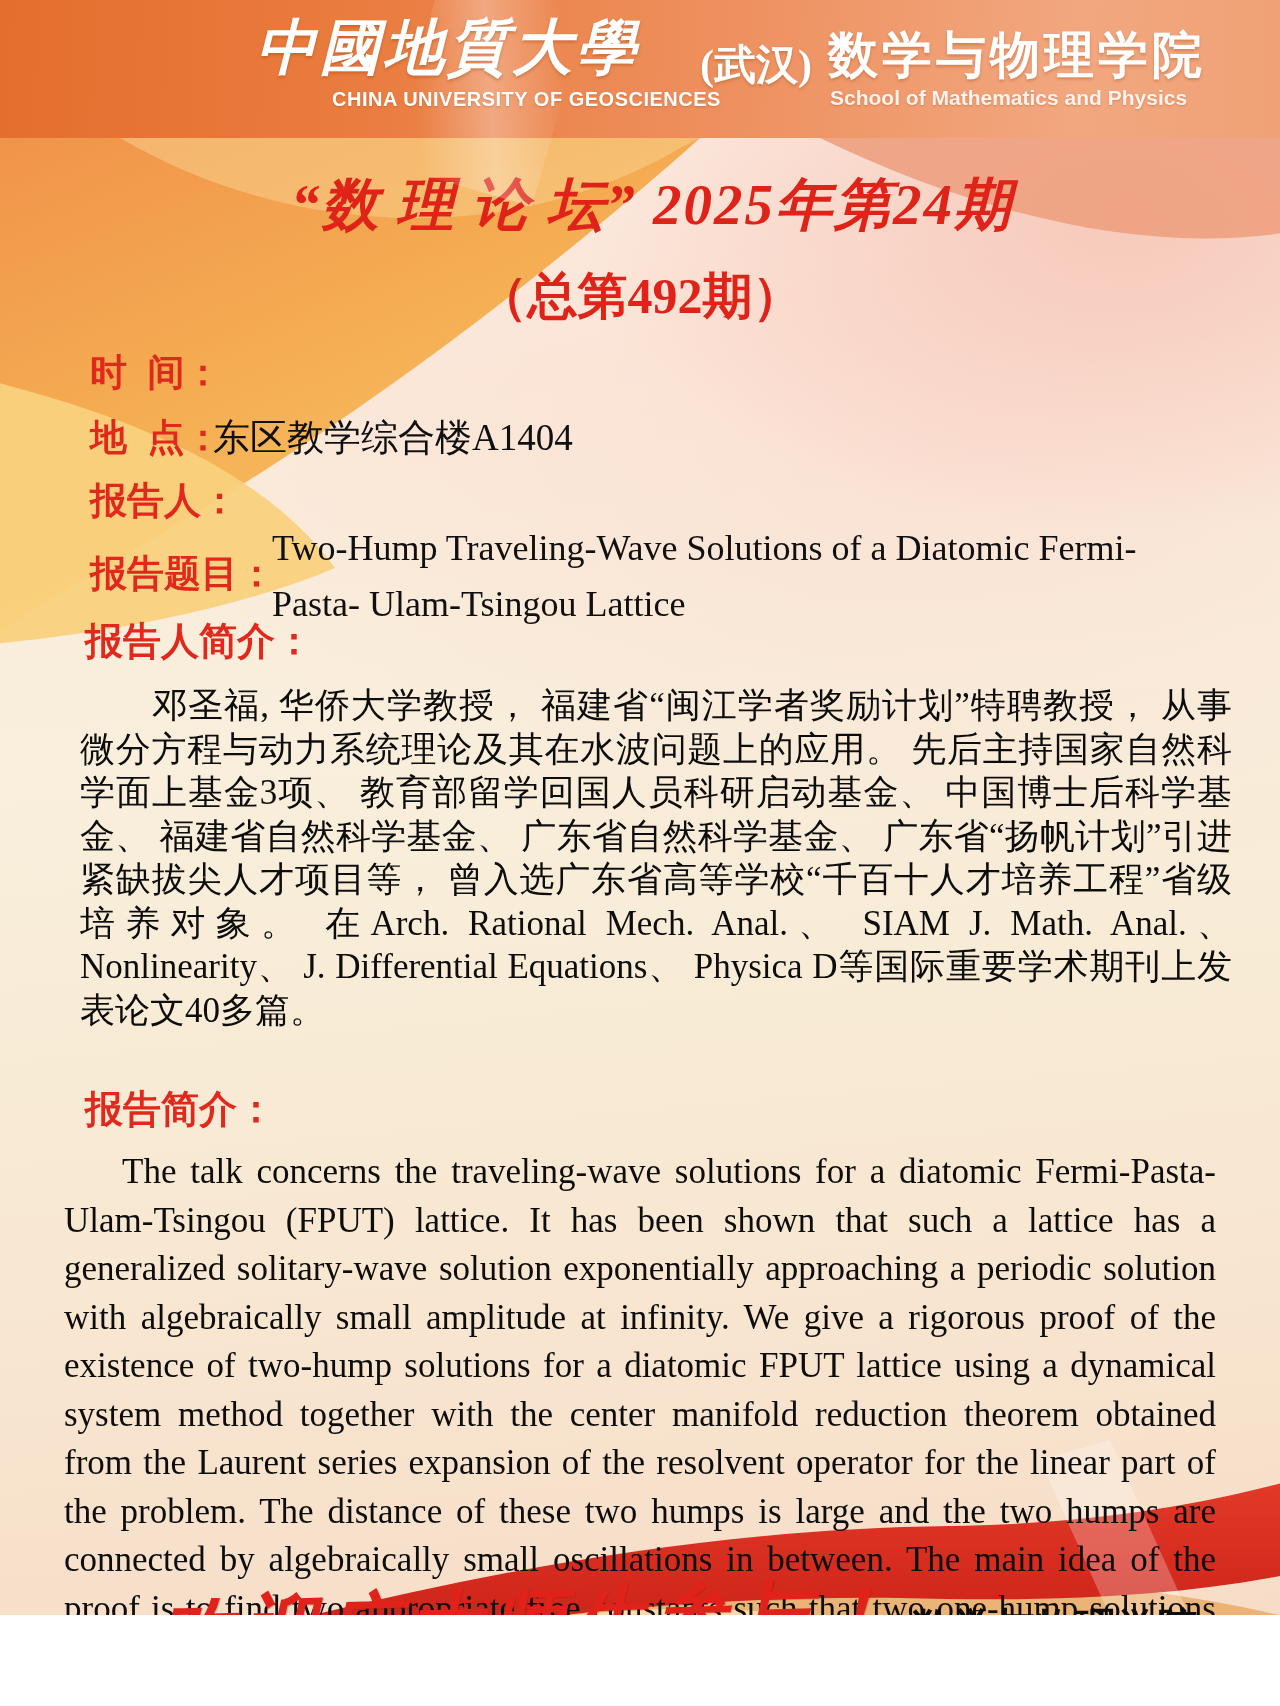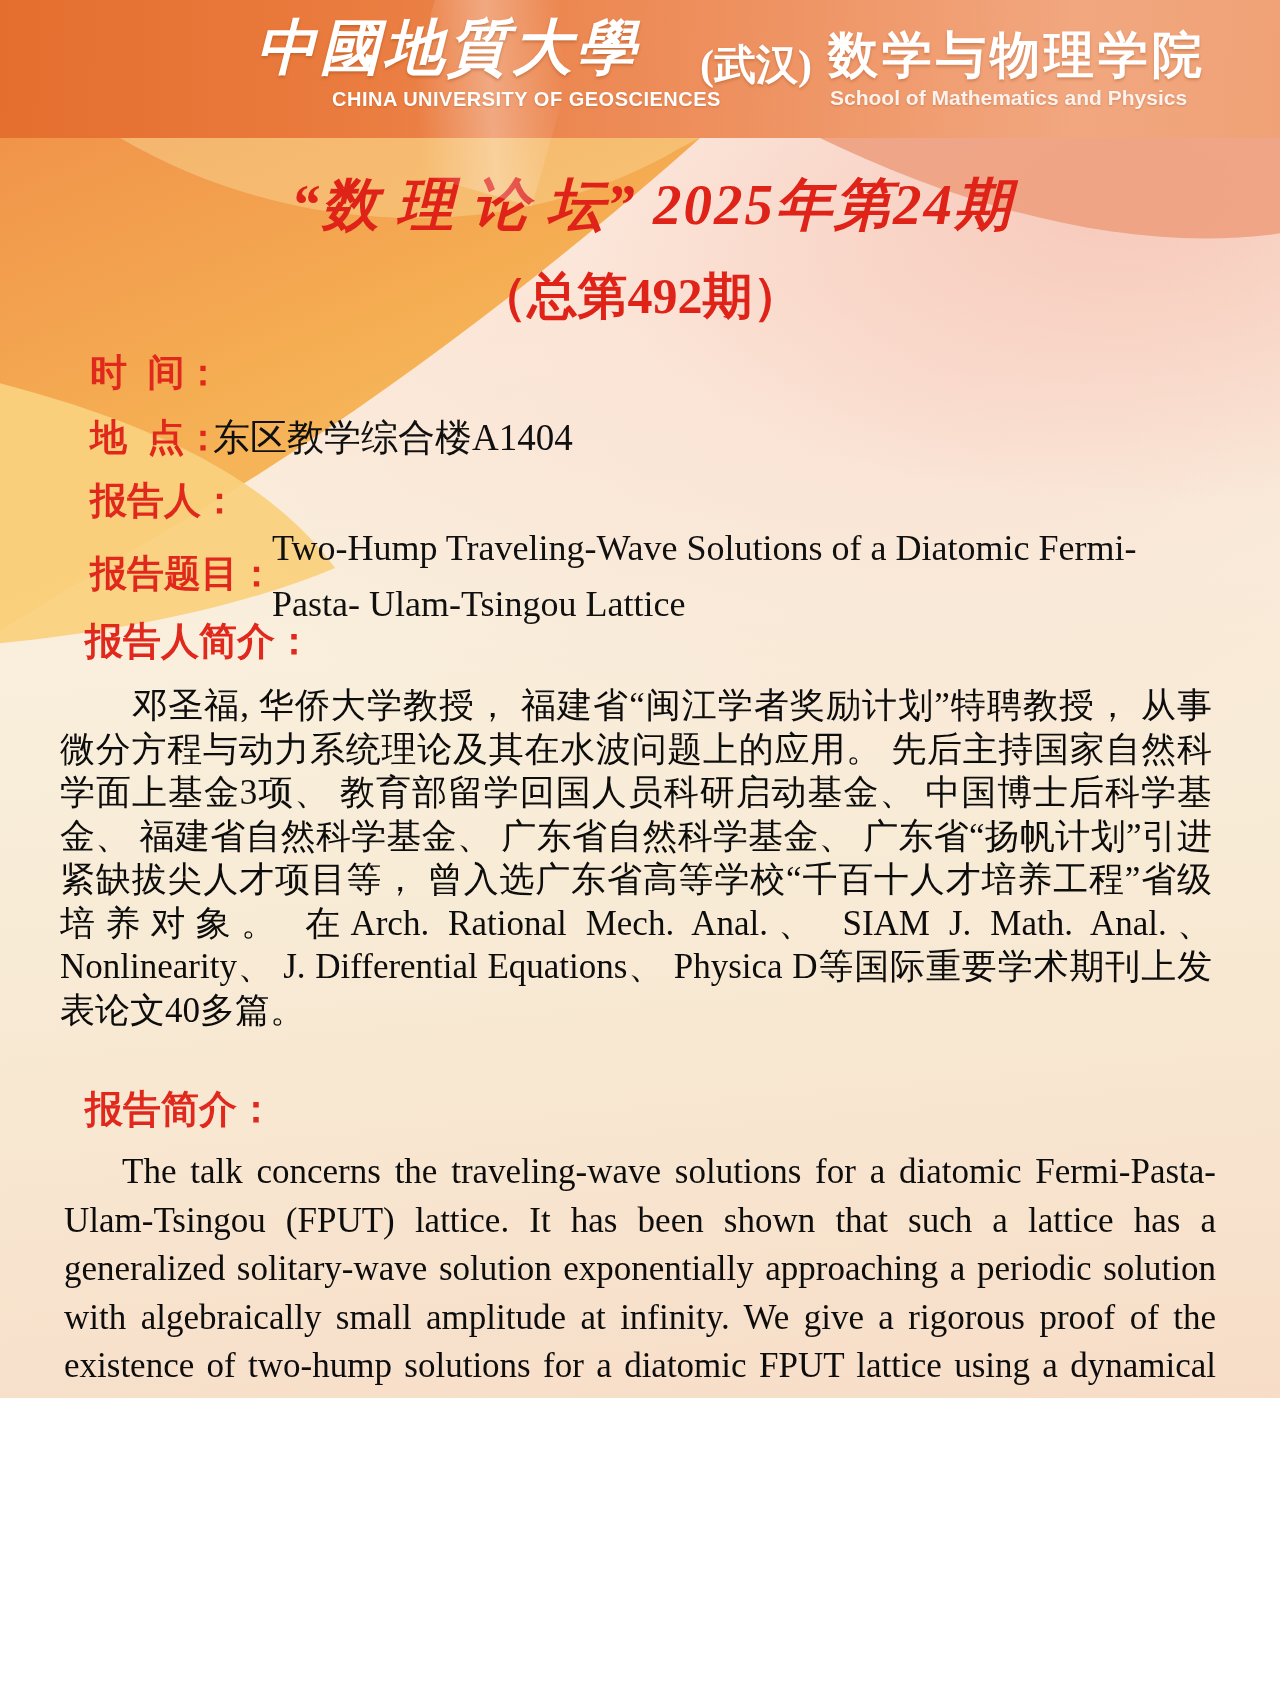--- a/index.html
+++ b/index.html
@@ -1,18 +1,18 @@
 <!DOCTYPE html>
 <html><head>
 <meta charset="utf-8">
 <style>
   html,body{margin:0;padding:0;}
   .poster{
     position:relative;
-    width:1280px;height:1398px;
+    width:1280px;height:1615px;
     overflow:hidden;
     font-family:"Liberation Serif","DejaVu Serif",serif;
     background:
       radial-gradient(900px 520px at 88% 13%, rgba(243,176,160,.55), rgba(243,176,160,0) 62%),
       radial-gradient(1300px 760px at 74% 28%, rgba(250,214,204,.45), rgba(250,214,204,0) 60%),
       linear-gradient(175deg,#fdf2ea 0%,#fbe9da 24%,#f9efdc 44%,#f8ecd7 60%,#f8e6d0 78%,#f7ddc8 100%);
   }
   .abs{position:absolute;}
   
   .banner{
@@ -85,21 +85,21 @@
     left:272px;top:520px;width:945px;
     font-size:36px;line-height:56px;color:#101010;z-index:2;
   }
   
   .section-heading{
     left:85px;font-size:38px;line-height:46px;font-weight:700;color:#e1281c;
     font-family:"Liberation Sans","DejaVu Sans",sans-serif;z-index:2;
   }
   .bio-heading{top:618px;}
   .bio-text{
-    left:60px;top:684px;width:1152px;
+    left:80px;top:684px;width:1152px;
     font-size:35px;line-height:43.5px;color:#0d0d0d;
     text-align:justify;text-indent:72px;z-index:2;
   }
   .abstract-heading{top:1086px;}
   .abstract-text{
     left:64px;top:1148px;width:1152px;
     font-size:35px;line-height:48.5px;color:#0d0d0d;
     text-align:justify;text-indent:58px;z-index:2;
   }
   

